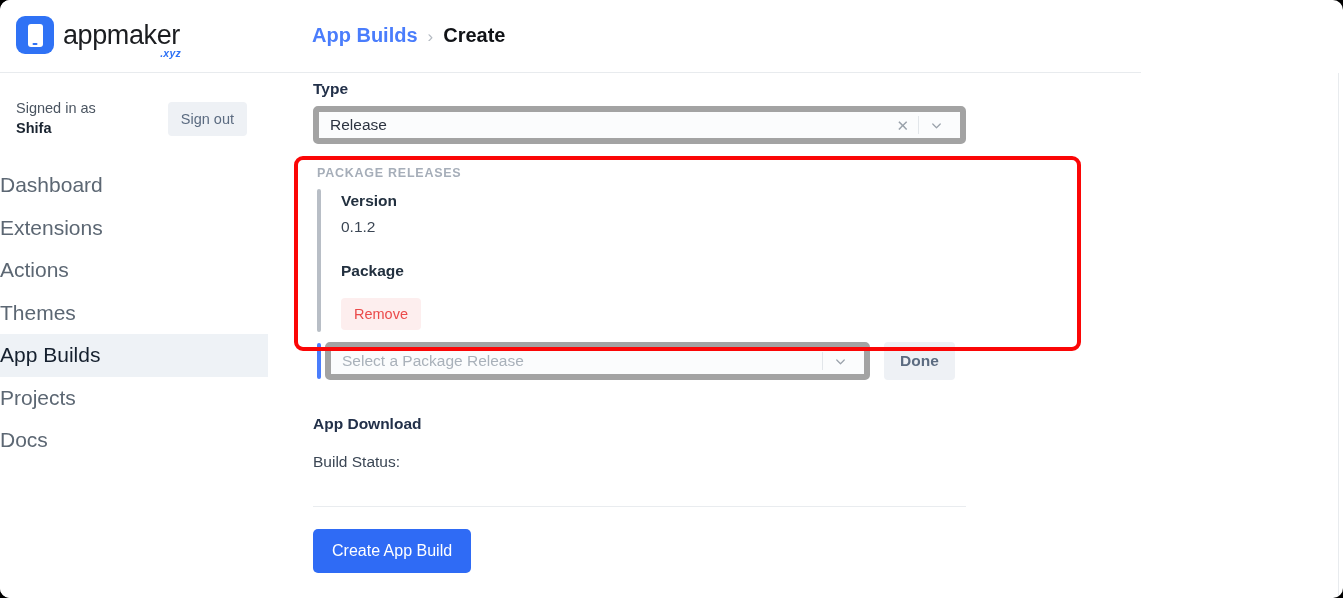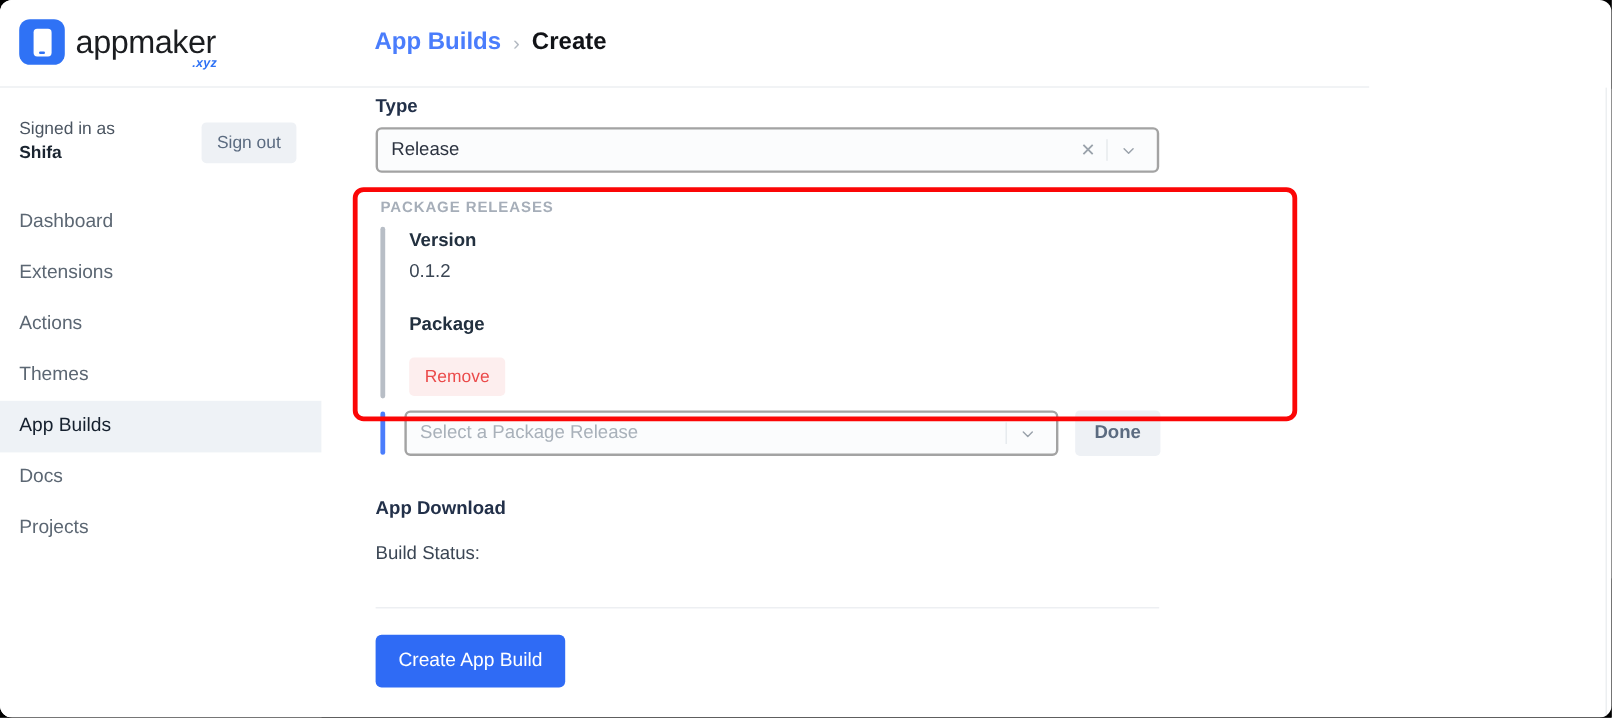--- a/index.html
+++ b/index.html
@@ -144,22 +144,22 @@
     padding: 9px 13px;
     cursor: pointer;
   }
   .nav {
     margin-top: 21px;
   }
   .nav-item {
     height: 42.5px;
     display: flex;
     align-items: center;
-    padding-left: 16px;
-    font-size: 16px;
+    padding-left: 0;
+    font-size: 21px;
     color: #5c6773;
     cursor: pointer;
   }
   .nav-item.active {
     background: #eef2f6;
     color: #15202e;
   }
 
   
   .main {
@@ -180,21 +180,21 @@
     font-size: 15.5px;
     font-weight: 700;
     color: #223049;
     margin: 0 0 8px 0;
   }
   .select-box {
     position: relative;
     width: 653px;
     height: 38px;
     background: #fbfcfd;
-    border: 2px solid #a3a3a3;
+    border: 6px solid #a3a3a3;
     border-radius: 5px;
     display: flex;
     align-items: center;
     padding: 0 10px 0 11px;
     cursor: pointer;
   }
   .select-value {
     font-size: 15.5px;
     color: #2c3340;
     flex: 1;
@@ -280,21 +280,21 @@
   }
   .bar-blue {
     width: 4px;
     height: 36px;
     border-radius: 2px;
     background: #4a7dfc;
     flex: 0 0 4px;
     margin-left: 4px;
   }
   .picker-select {
-    margin-left: 16px;
+    margin-left: 4px;
     width: 545px;
   }
   .done-btn {
     margin-left: 14px;
     background: #eef1f5;
     border: none;
     border-radius: 4px;
     color: #5b6b80;
     font-size: 15.5px;
     font-family: inherit;
@@ -385,22 +385,22 @@
       </div>
       <button class="signout-btn">Sign out</button>
     </div>
 
     <div class="nav">
       <div class="nav-item">Dashboard</div>
       <div class="nav-item">Extensions</div>
       <div class="nav-item">Actions</div>
       <div class="nav-item">Themes</div>
       <div class="nav-item active">App Builds</div>
+      <div class="nav-item">Projects</div>
       <div class="nav-item">Docs</div>
-      <div class="nav-item">Projects</div>
     </div>
   </div>
 
   <div class="main">
     <div class="form">
 
       <p class="field-label">Type</p>
 
       <div class="select-box">
         <span class="select-value">Release</span>

